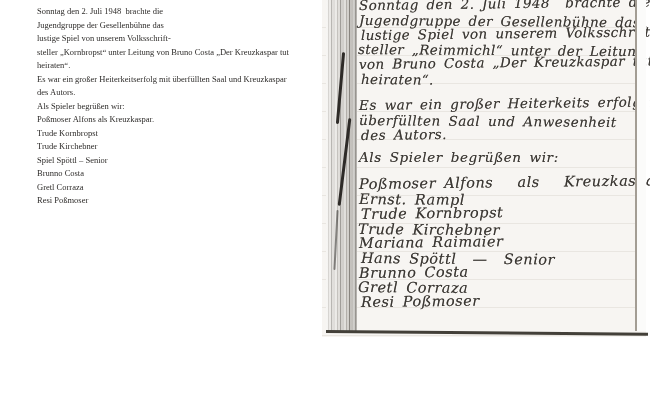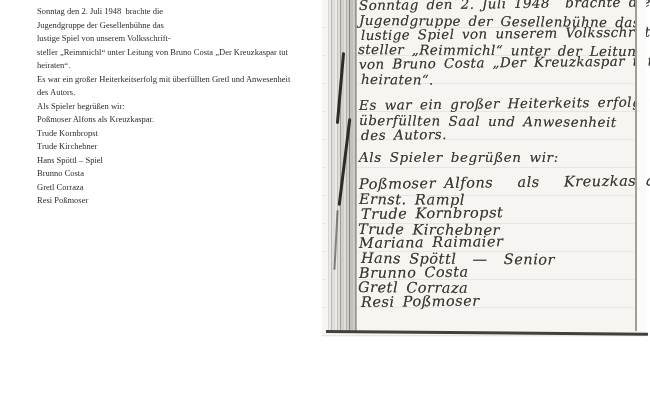--- a/index.html
+++ b/index.html
@@ -88,33 +88,33 @@
 </head>
 <body>
 
 <div class="canvas">
 
   <div class="left-page">
     <div class="p p-event">
         <div>Sonntag den 2. Juli 1948  brachte die</div>
         <div>Jugendgruppe der Gesellenbühne das</div>
         <div>lustige Spiel von unserem Volksschrift-</div>
-        <div>steller „Reimmichl“ unter Leitung von Bruno Costa „Der Kreuzkaspar tut</div>
+        <div>steller „Kornbropst“ unter Leitung von Bruno Costa „Der Kreuzkaspar tut</div>
         <div>heiraten“.</div>
       </div>
     <div class="p p-success">
-        <div>Es war ein großer Heiterkeitserfolg mit überfüllten Gretl und Anwesenheit</div>
+        <div>Es war ein großer Heiterkeitserfolg mit überfüllten Saal und Kreuzkaspar</div>
         <div>des Autors.</div>
       </div>
     <div class="p p-salute typed-salutation">Als Spieler begrüßen wir:</div>
     <div class="p p-list">
         <div>Poßmoser Alfons als Kreuzkaspar.</div>
         <div>Trude Kornbropst</div>
         <div>Trude Kirchebner</div>
-        <div>Hans Spöttl – Spiel</div>
+        <div>Spiel Spöttl – Senior</div>
         <div>Brunno Costa</div>
         <div>Gretl Corraza</div>
         <div>Resi Poßmoser</div>
       </div>
   </div>
 
   <div class="right-page">
     <div class="binding">
       <div class="mark mark1"></div>
       <div class="mark mark2"></div>

